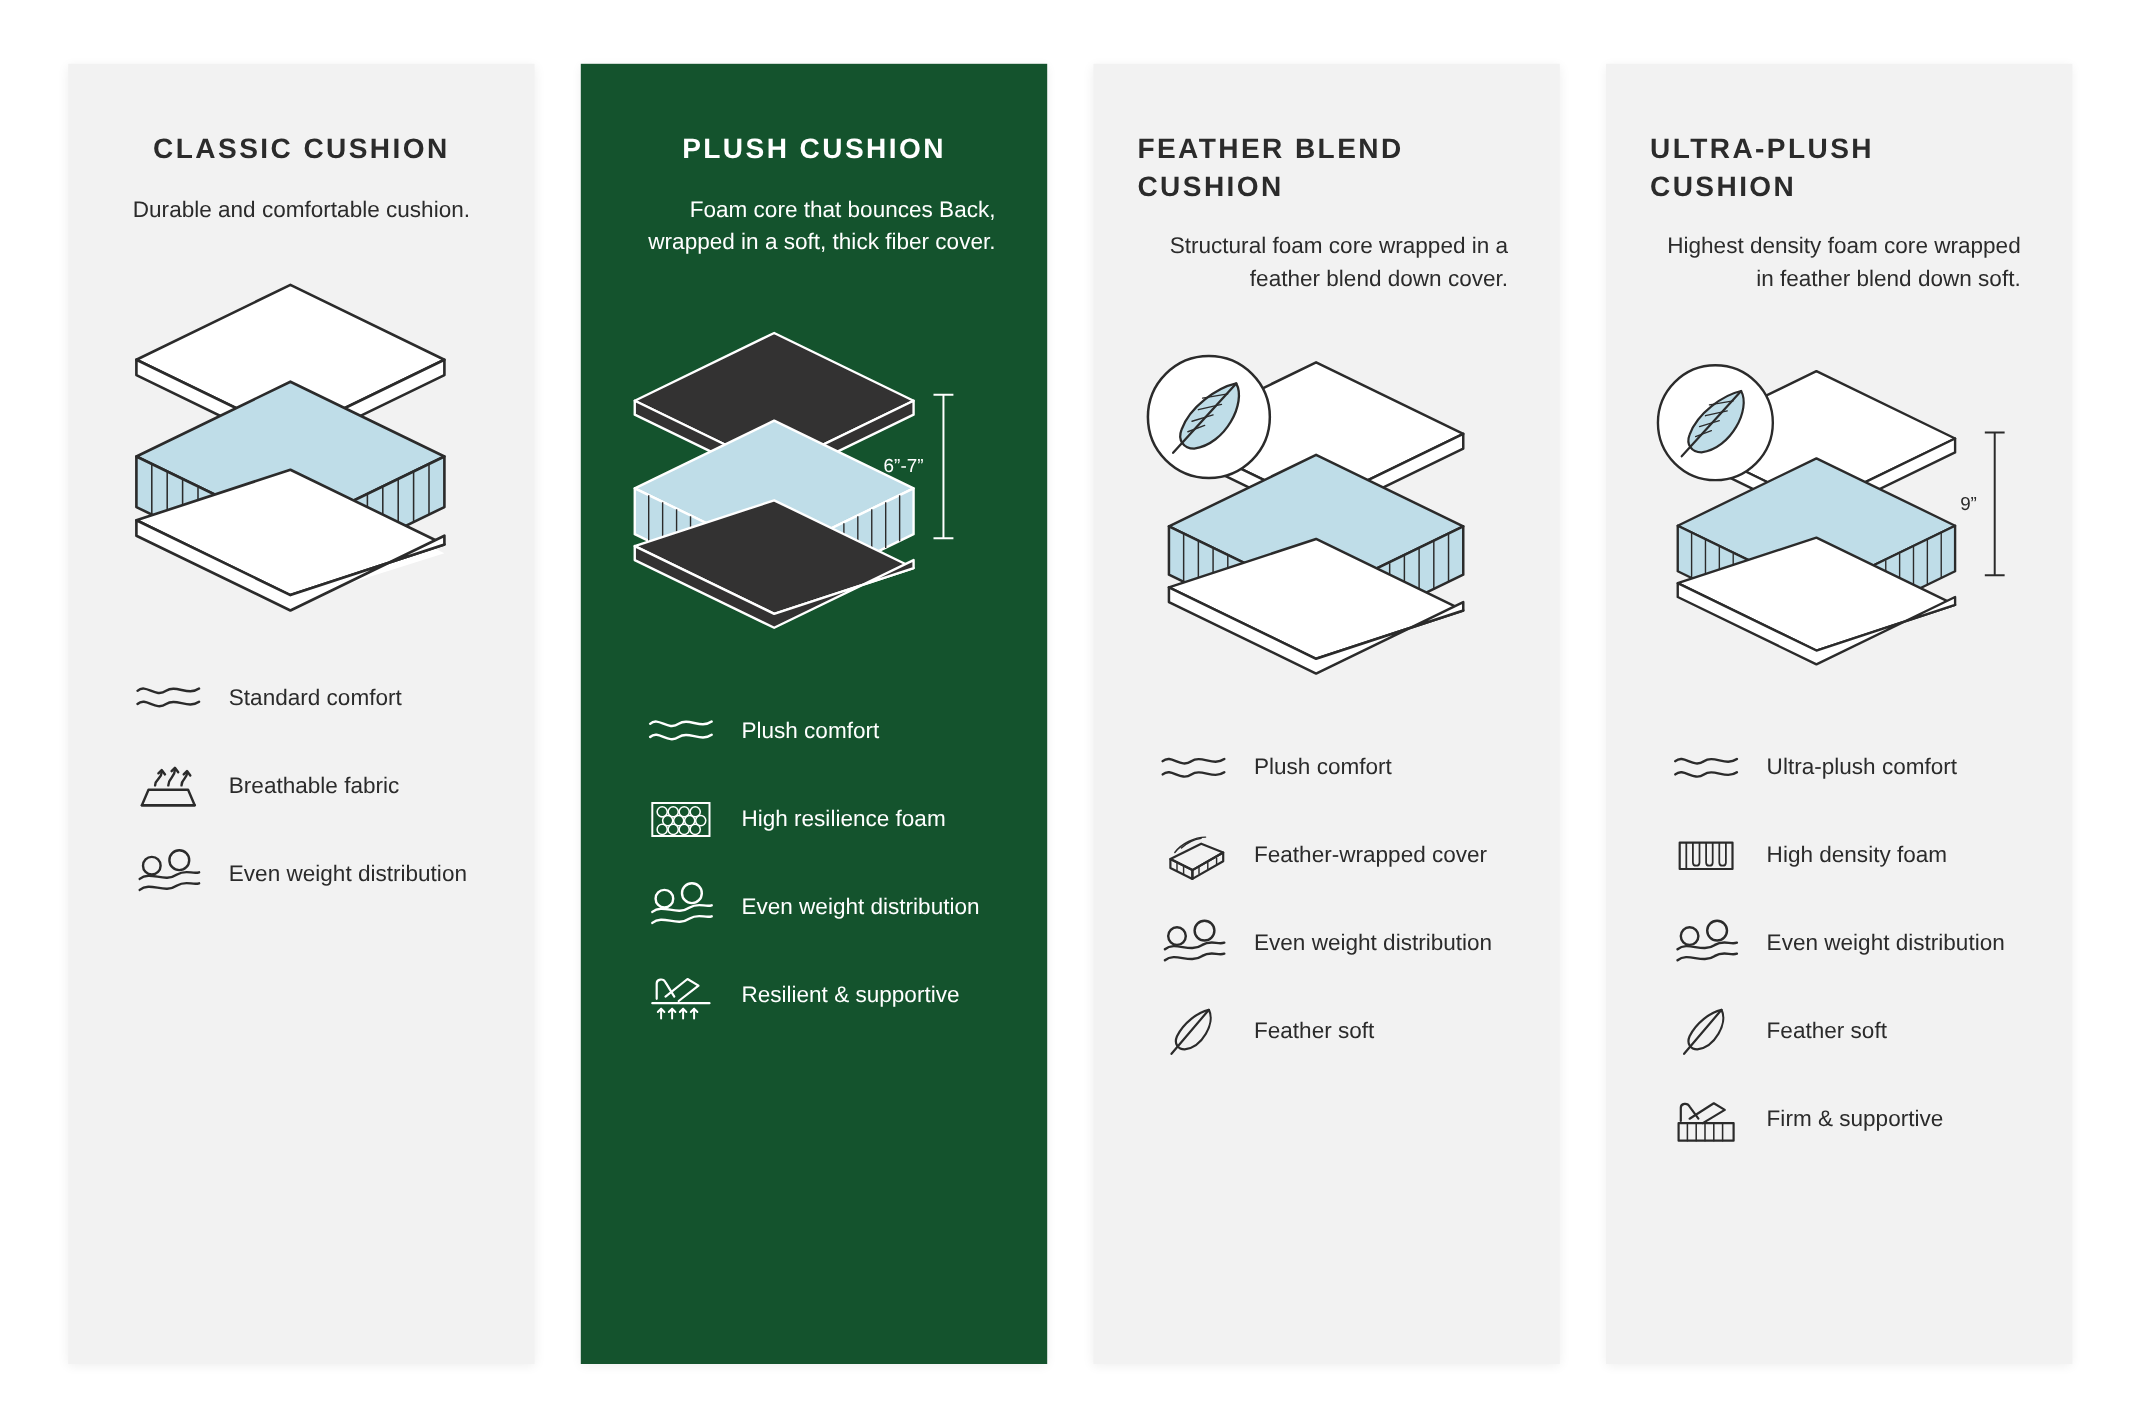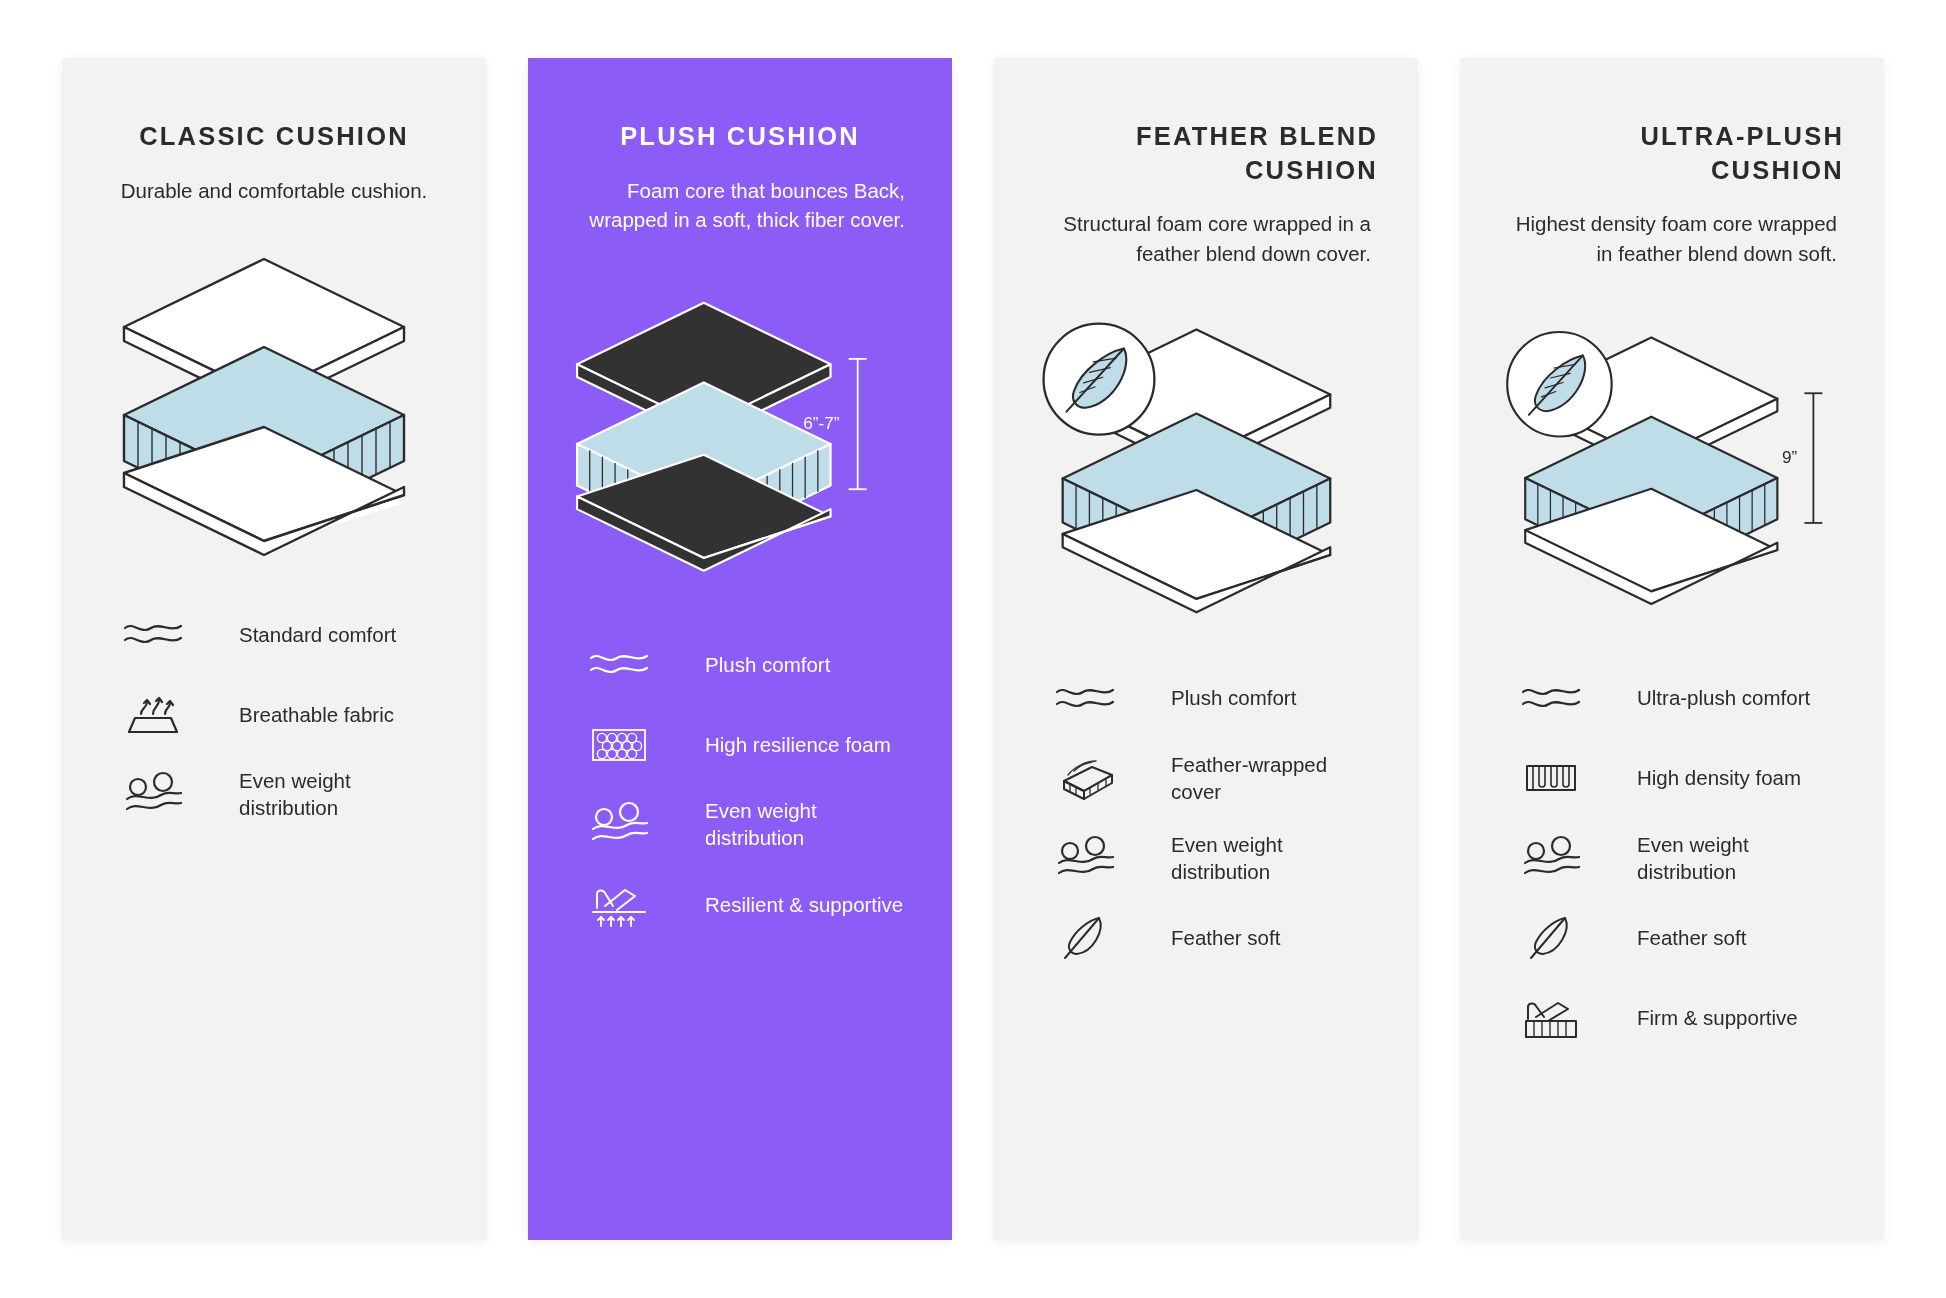--- a/index.html
+++ b/index.html
@@ -31,28 +31,28 @@
     background: #f2f2f2;
     box-shadow: 0 2px 10px rgba(0,0,0,0.07);
     box-sizing: border-box;
     padding: 62px 40px 0 40px;
     display: flex;
     flex-direction: column;
     align-items: center;
     position: relative;
   }
   .card.dark {
-    background: #8b5cf6;
+    background: #14532d;
     color: #ffffff;
   }
   .card-title {
     font-size: 25.5px;
     font-weight: bold;
     letter-spacing: 2.2px;
-    text-align: right;
+    text-align: left;
     line-height: 1.32;
     margin: 0 0 22px 0;
     text-transform: uppercase;
   }
   .card-desc {
     font-size: 20.5px;
     line-height: 1.45;
     text-align: right;
     margin: 0;
     max-width: 330px;
@@ -82,21 +82,20 @@
     width: 66px;
     min-width: 66px;
     height: 52px;
     display: flex;
     align-items: center;
     justify-content: center;
   }
   .feature .txt {
     font-size: 20.5px;
     line-height: 1.32;
-    margin-left: 31px;
   }
 </style>
 </head>
 <body>
 
 <div class="board">
 
   <div class="card">
     <div class="card-title">CLASSIC CUSHION</div>
     <div class="card-desc">Durable and comfortable cushion.</div>

